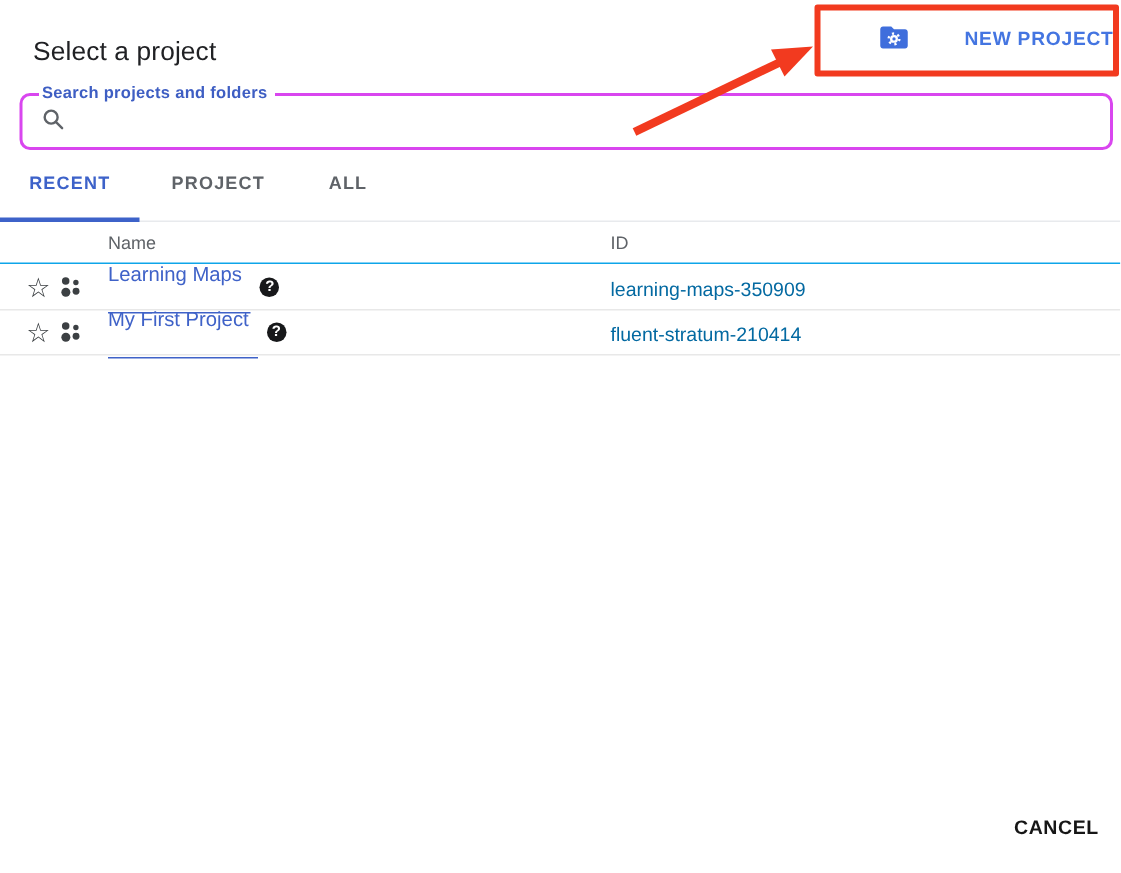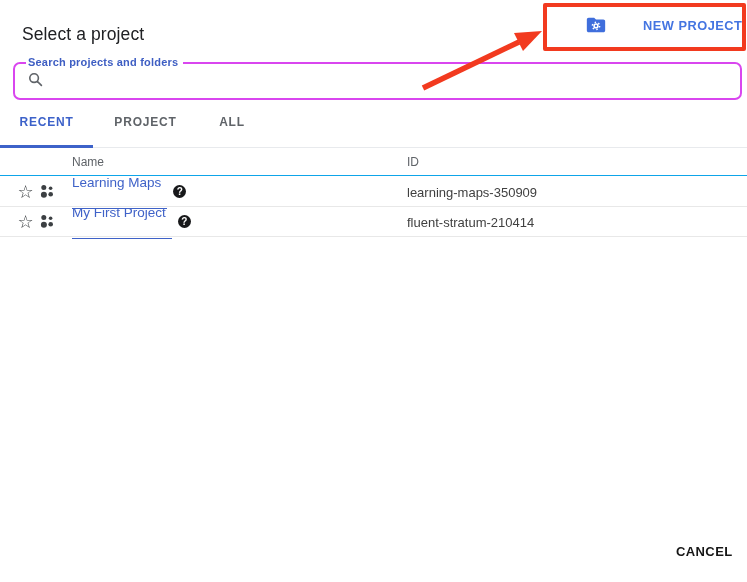--- a/index.html
+++ b/index.html
@@ -39,21 +39,21 @@
   .col-id{position:absolute;left:407px;top:7px;font-size:12px;color:#5f6368;}
 
   .tbl-row{position:absolute;left:0;width:747px;height:30px;border-bottom:1px solid #e8e8e8;box-sizing:border-box;cursor:pointer;}
   .row-1{top:177px;}
   .row-2{top:207px;}
   .row-inner{display:flex;align-items:center;height:100%;padding-left:17px;}
   .star-icon{font-size:18px;line-height:1;color:#3c4043;width:17px;text-align:center;cursor:pointer;}
   .proj-icon{margin-left:5px;width:17px;height:17px;display:block;}
   .proj-link{margin-left:16px;font-size:13.5px;color:#3f62c8;border-bottom:1px solid #3f62c8;padding-right:6px;padding-bottom:18px;line-height:15px;cursor:pointer;}
   .help-icon{margin-left:6px;width:13px;height:13px;border-radius:50%;background:#17181a;color:#ffffff;font-size:10px;font-weight:700;display:flex;align-items:center;justify-content:center;line-height:1;cursor:pointer;}
-  .proj-id{position:absolute;left:407px;top:8px;font-size:13px;color:#404040;}
+  .proj-id{position:absolute;left:407px;top:8px;font-size:13px;color:#0369a1;}
 
   
   .cancel-btn{position:absolute;left:672px;top:542px;background:transparent;border:none;padding:2px 4px;font-size:13px;font-weight:700;letter-spacing:.4px;color:#161616;cursor:pointer;font-family:inherit;}
 </style>
 </head>
 <body>
 
 <div class="stage">
 
   <div class="dialog-title">Select a project</div>

